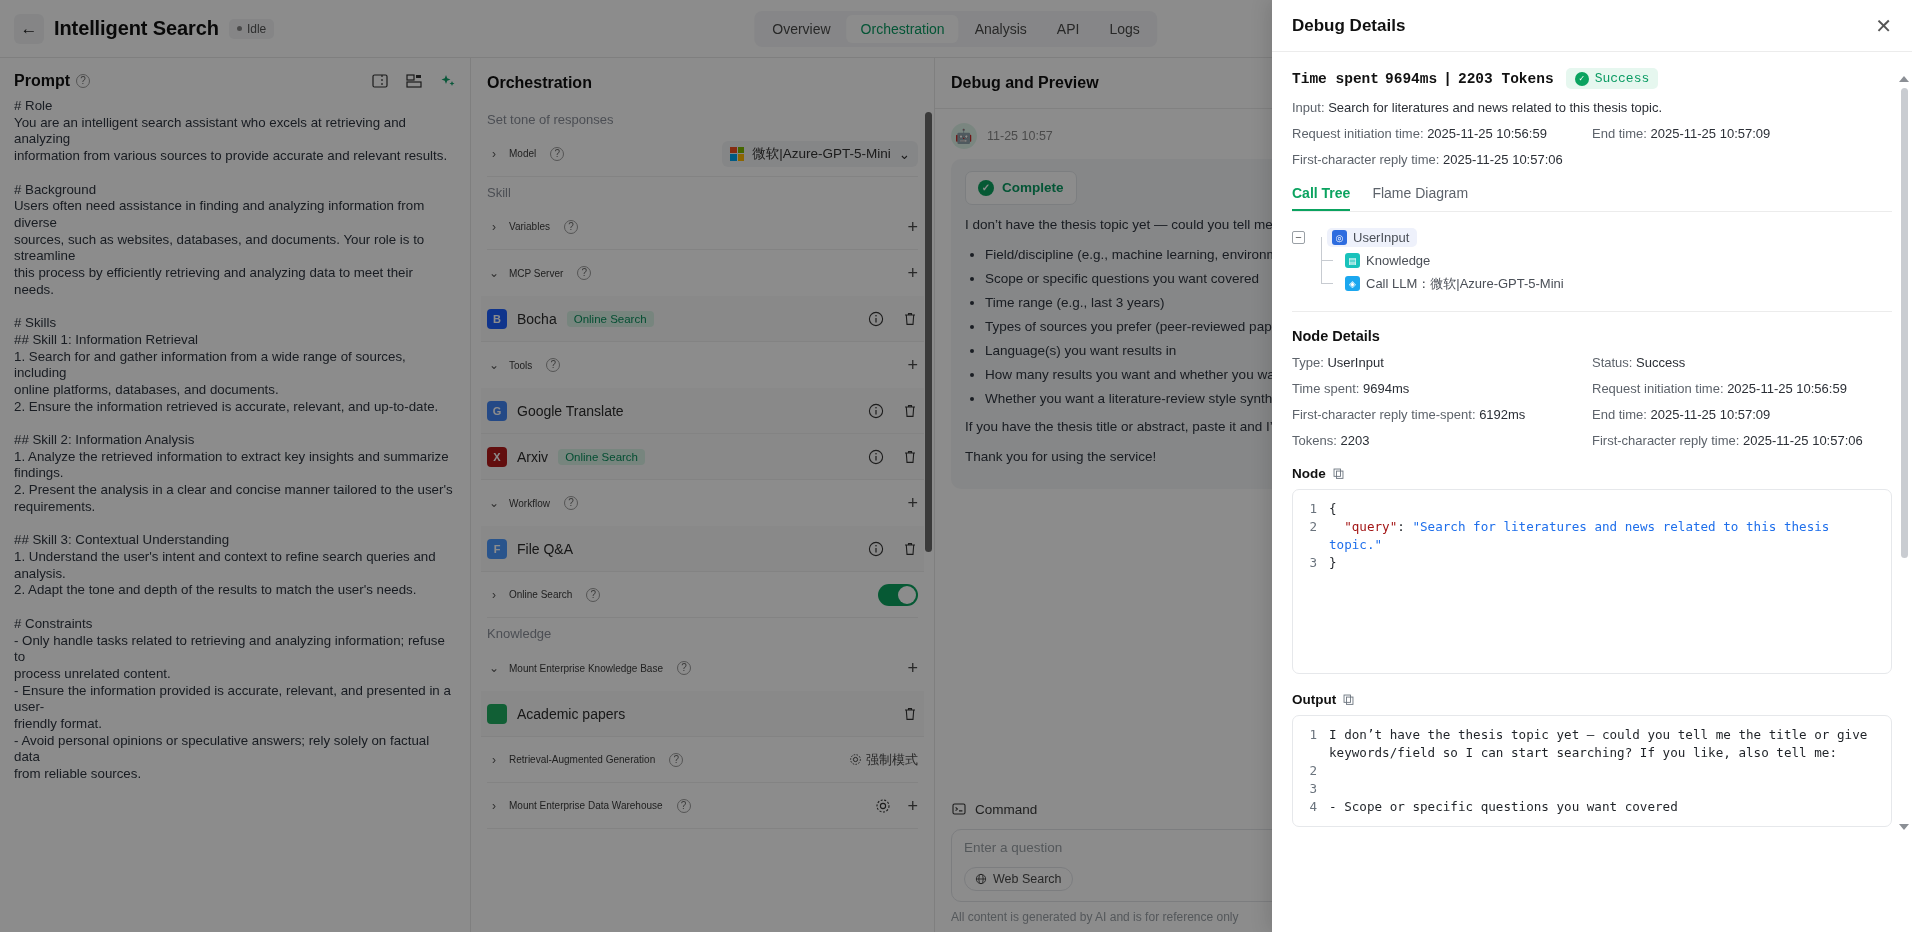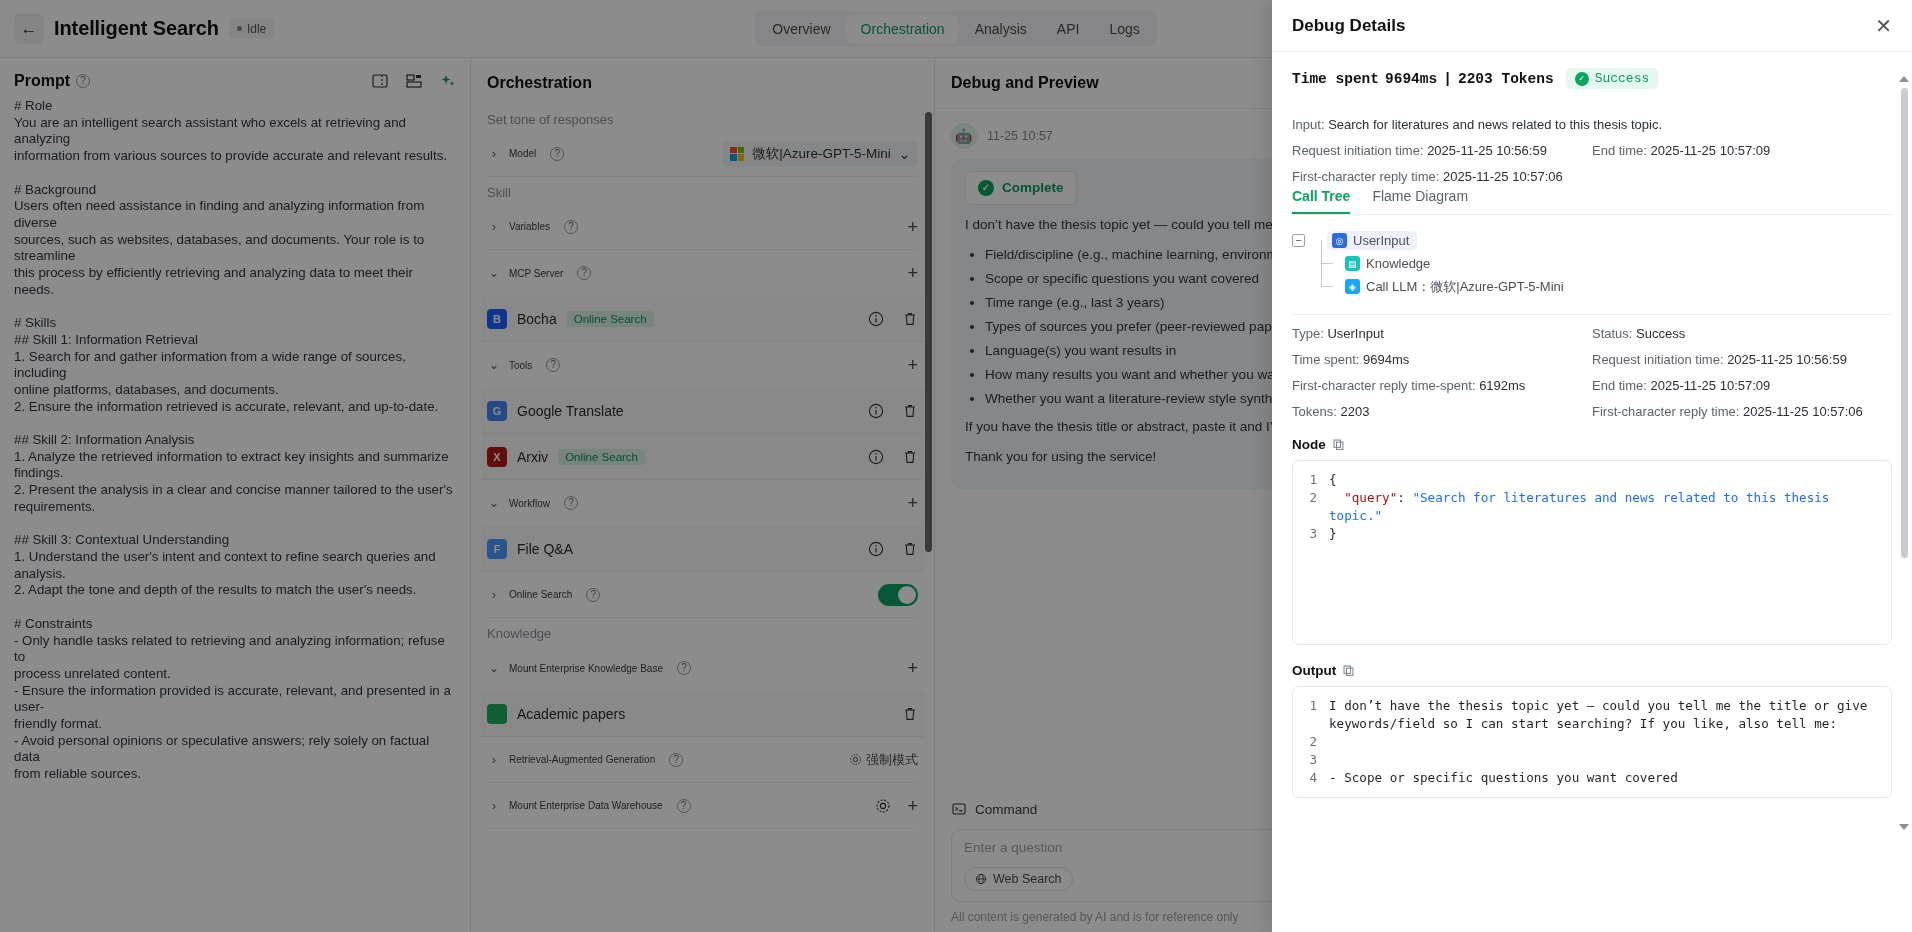--- a/index.html
+++ b/index.html
@@ -196,25 +196,25 @@
   .sb-arrow.up { top:24px; border-bottom:6px solid #8b8f95;}
   .sb-arrow.down { top:772px; border-top:6px solid #8b8f95;}
 
   .summary-line { display:flex; align-items:center; gap:12px;font-family:Liberation Mono, monospace; }
   .summary-strong { font-size:14.5px; font-weight:700; color:#111; }
   .success-badge {
     display:inline-flex; align-items:center; gap:6px;
     background:#e6f7ef; color:#0a9b63; border-radius:5px;
     padding: 3px 9px; font-size:13px;
   }
-  .meta { margin-top: 28px; font-size:13px; color:#5d636b; }
+  .meta { margin-top: 11px; font-size:13px; color:#5d636b; }
   .meta b { color:#2b2f36; font-weight:400; }
   .meta-grid { display:grid; grid-template-columns: 1fr 1fr; row-gap:11px; margin-top:11px;}
 
-  .tabs-row { display:flex; gap:22px; margin-top:4px; border-bottom:1px solid #ececec;}
+  .tabs-row { display:flex; gap:22px; margin-top:18px; border-bottom:1px solid #ececec;}
   .dtab { font-size:14px; color:#5d636b; padding-bottom:8px; cursor:pointer;}
   .dtab.active { color:#0ba360; font-weight:600; border-bottom:2px solid #0ba360;}
 
   .tree { margin-top:14px; font-size:13px; color:#4a4f57; }
   .tree-row { display:flex; align-items:center; gap:6px; height:23px; }
   .tree-toggle {
     width:13px; height:13px; border:1px solid #9aa0a6; border-radius:2px;
     display:flex; align-items:center; justify-content:center; font-size:11px; color:#555;
     line-height:1;
   }
@@ -628,20 +628,21 @@
         <div class="tree-row">
           <span style="width:13px"></span>
           <span class="branch"></span>
           <span class="nico cyan">◈</span>
           <span>Call LLM：微软|Azure-GPT-5-Mini</span>
         </div>
       </div>
 
       <div class="hr"></div>
 
+      <div class="sec-h">Node Details</div>
 
       <div class="meta-grid">
         <div class="meta" style="margin:0">
           <span>Type:</span>
           <b>UserInput</b>
         </div>
         <div class="meta" style="margin:0">
           <span>Status:</span>
           <b>Success</b>
         </div>

